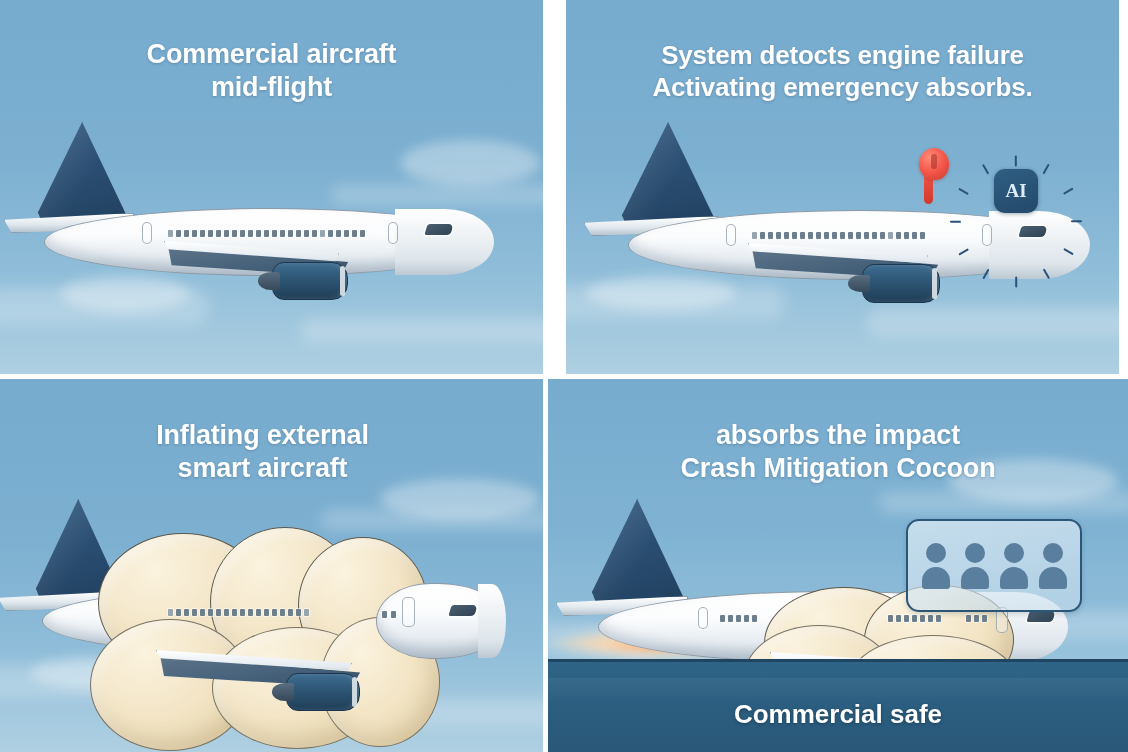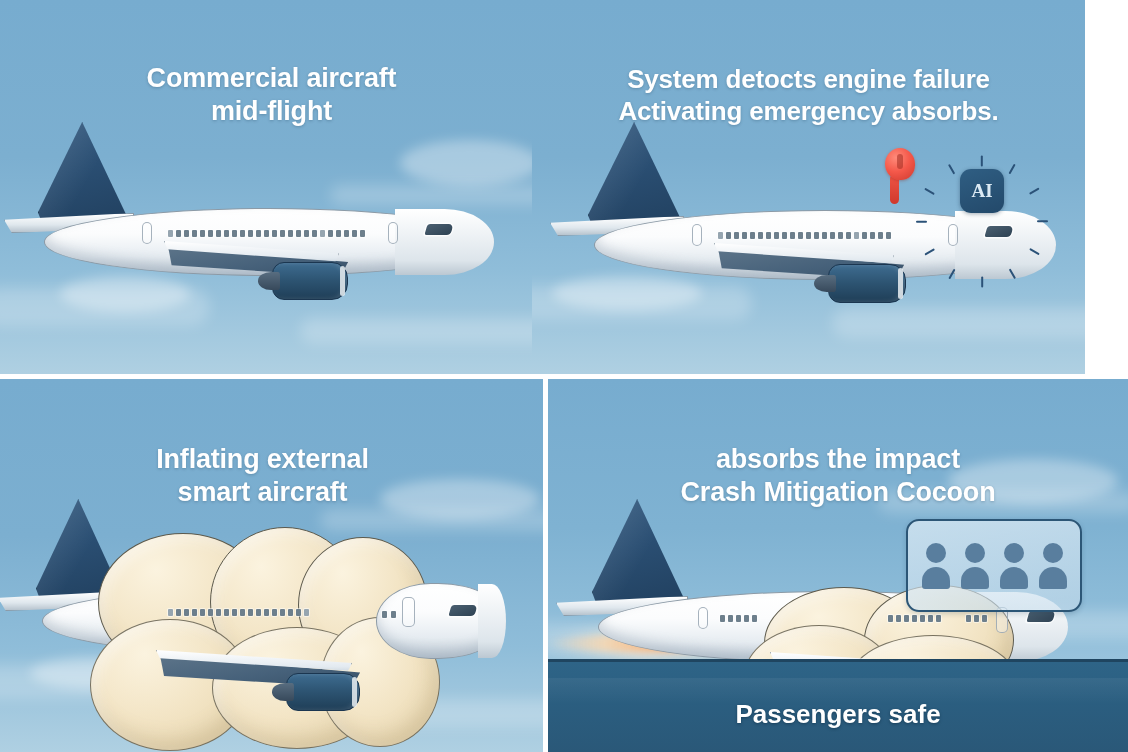--- a/index.html
+++ b/index.html
@@ -8,21 +8,21 @@
 
   #board {
     position:relative; width:1128px; height:752px;
     background:#ffffff;
   }
 
   .panel {
     position:absolute; overflow:hidden;
   }
   .p1 { left:0;   top:0;   width:543px; height:374px; }
-  .p2 { left:532px; top:0;   width:553px; height:374px; }
+  .p2 { left:566px; top:0;   width:553px; height:374px; }
   .p3 { left:0;   top:379px; width:543px; height:373px; }
   .p4 { left:548px; top:379px; width:580px; height:373px; }
 
   .sky {
     position:absolute; inset:0;
     background:linear-gradient(180deg,#77ACCF 0%, #7CAFD0 42%, #8FBDD9 72%, #AFD0E2 100%);
   }
   .p4 .sky {
     background:linear-gradient(180deg,#77ACCF 0%, #7FB2D2 40%, #93C0DB 70%, #B4D2E4 100%);
   }
@@ -40,21 +40,20 @@
   .water-sheen { position:absolute; left:0; right:0; top:16px; height:26px;
     background:linear-gradient(180deg,rgba(255,255,255,0.055),rgba(255,255,255,0)); }
 
   
   .caption {
     position:absolute; left:0; right:0; text-align:center;
     color:#ffffff; font-weight:bold; line-height:1.22;
     letter-spacing:-0.2px;
     text-shadow:0 1px 3px rgba(40,70,95,0.33);
     padding:0 26px;
-    margin-top:24px;
   }
   .cap1 { top:38px; font-size:27px; }
   .cap2 { top:40px; font-size:26px; }
   .cap3 { top:40px; font-size:27px;padding-left:8px; }
   .cap4 { top:40px; font-size:27px; }
   .caption .ln { display:block; }
 
   .water-caption {
     position:absolute; left:0; right:0; bottom:22px; text-align:center;
     color:#ffffff; font-weight:bold; font-size:26px;
@@ -507,17 +506,17 @@
           <span class="pax-body"></span>
         </div>
       <div class="pax">
           <span class="pax-head"></span>
           <span class="pax-body"></span>
         </div>
     </div>
 
     <div class="water">
       <div class="water-sheen"></div>
-      <div class="water-caption">Passengers safe</div>
+      <div class="water-caption">Commercial safe</div>
     </div>
   </div>
 
 </div>
 
 </body></html>

